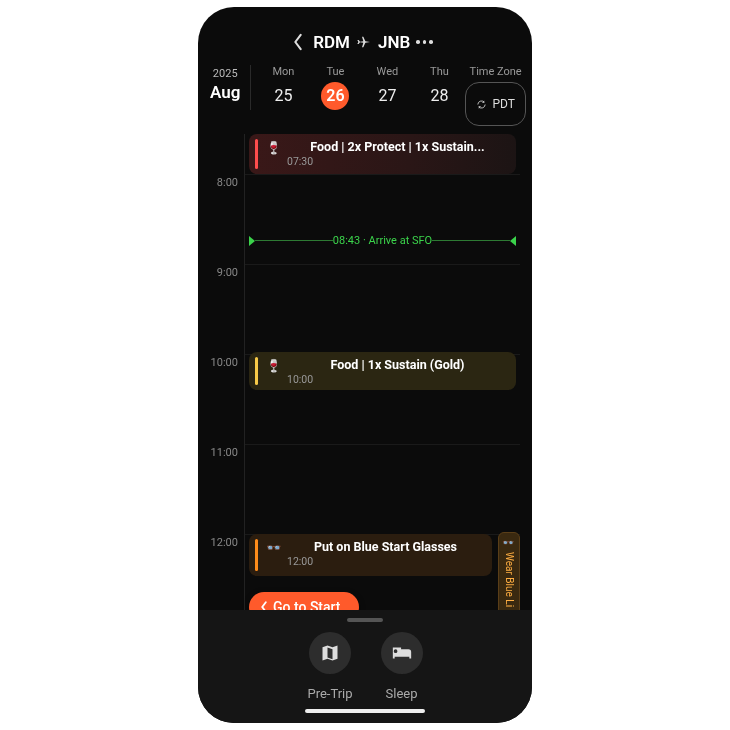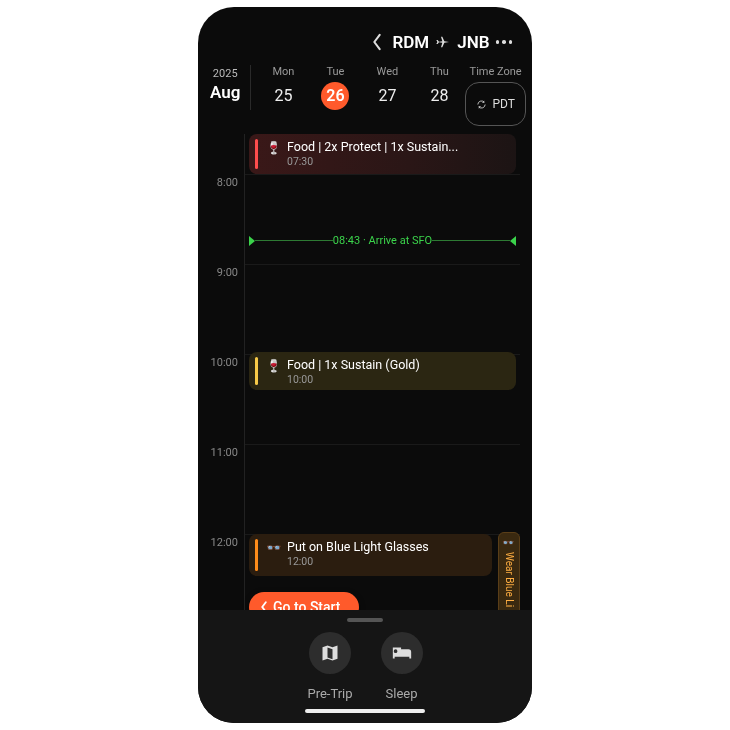--- a/index.html
+++ b/index.html
@@ -21,21 +21,21 @@
     position: relative;
     color: #eee;
     display: flex;
     flex-direction: column;
   }
   .statusbar { height: 20px; }
   
   .hdr {
     display: flex;
     align-items: center;
-    justify-content: flex-end;
+    justify-content: center;
     padding: 4px 14px 6px 10px;
   }
   .hdr-left { display:flex; align-items:center; gap:4px; }
   .back-chevron {
     width: 22px; height: 22px;
     display:flex; align-items:center; justify-content:center;
     color:#ddd;
   }
   .title {
     font-size: 17px; font-weight: 600; color:#fff;
@@ -91,21 +91,21 @@
     position:absolute; left:4px; right:4px;
     border-radius:8px;
     display:flex; align-items:flex-start;
     padding:5px 8px 5px 6px;
     overflow:hidden;
     font-size:12.5px;
   }
   .event .bar { width:3px; align-self:stretch; border-radius:2px; margin-right:7px; }
   .event .eicon { width:18px; text-align:center; margin-right:4px; margin-top:1px; }
   .event .etxt { flex:1; min-width:0; }
-  .event .etitle { color:#fff; font-weight:400; white-space:nowrap; overflow:hidden; text-overflow:ellipsis; }
+  .event .etitle { color:#fff; font-weight:700; white-space:nowrap; overflow:hidden; text-overflow:ellipsis;text-align:center; }
   .event .etime { color:#999; font-size:10.5px; margin-top:1px; }
 
   .ev-red { background:linear-gradient(90deg,#3a1818,#2a1616 60%,#1c1414); }
   .ev-red .bar { background:#ff4d4d; }
   .ev-yellow { background:#2b2612; }
   .ev-yellow .bar { background:#f7c948; }
   .ev-orange { background:#2b1d0f; }
   .ev-orange .bar { background:#ff8c1a; }
 
   .marker {
@@ -267,21 +267,21 @@
           <div class="etitle">Food | 1x Sustain (Gold)</div>
           <div class="etime">10:00</div>
         </div>
       </div>
 
 
       <div class="event ev-orange" style="top:400px;height:42px;right:28px">
         <div class="bar"></div>
         <div class="eicon">👓</div>
         <div class="etxt">
-          <div class="etitle">Put on Blue Light Glasses</div>
+          <div class="etitle">Put on Blue Start Glasses</div>
           <div class="etime">12:00</div>
         </div>
       </div>
 
       <div class="side-pill" style="top:398px;height:94px">
         <span style="writing-mode:horizontal-tb">👓</span>
         <span>Wear Blue Li</span>
       </div>
 
       <div class="go-start" style="top:458px">

